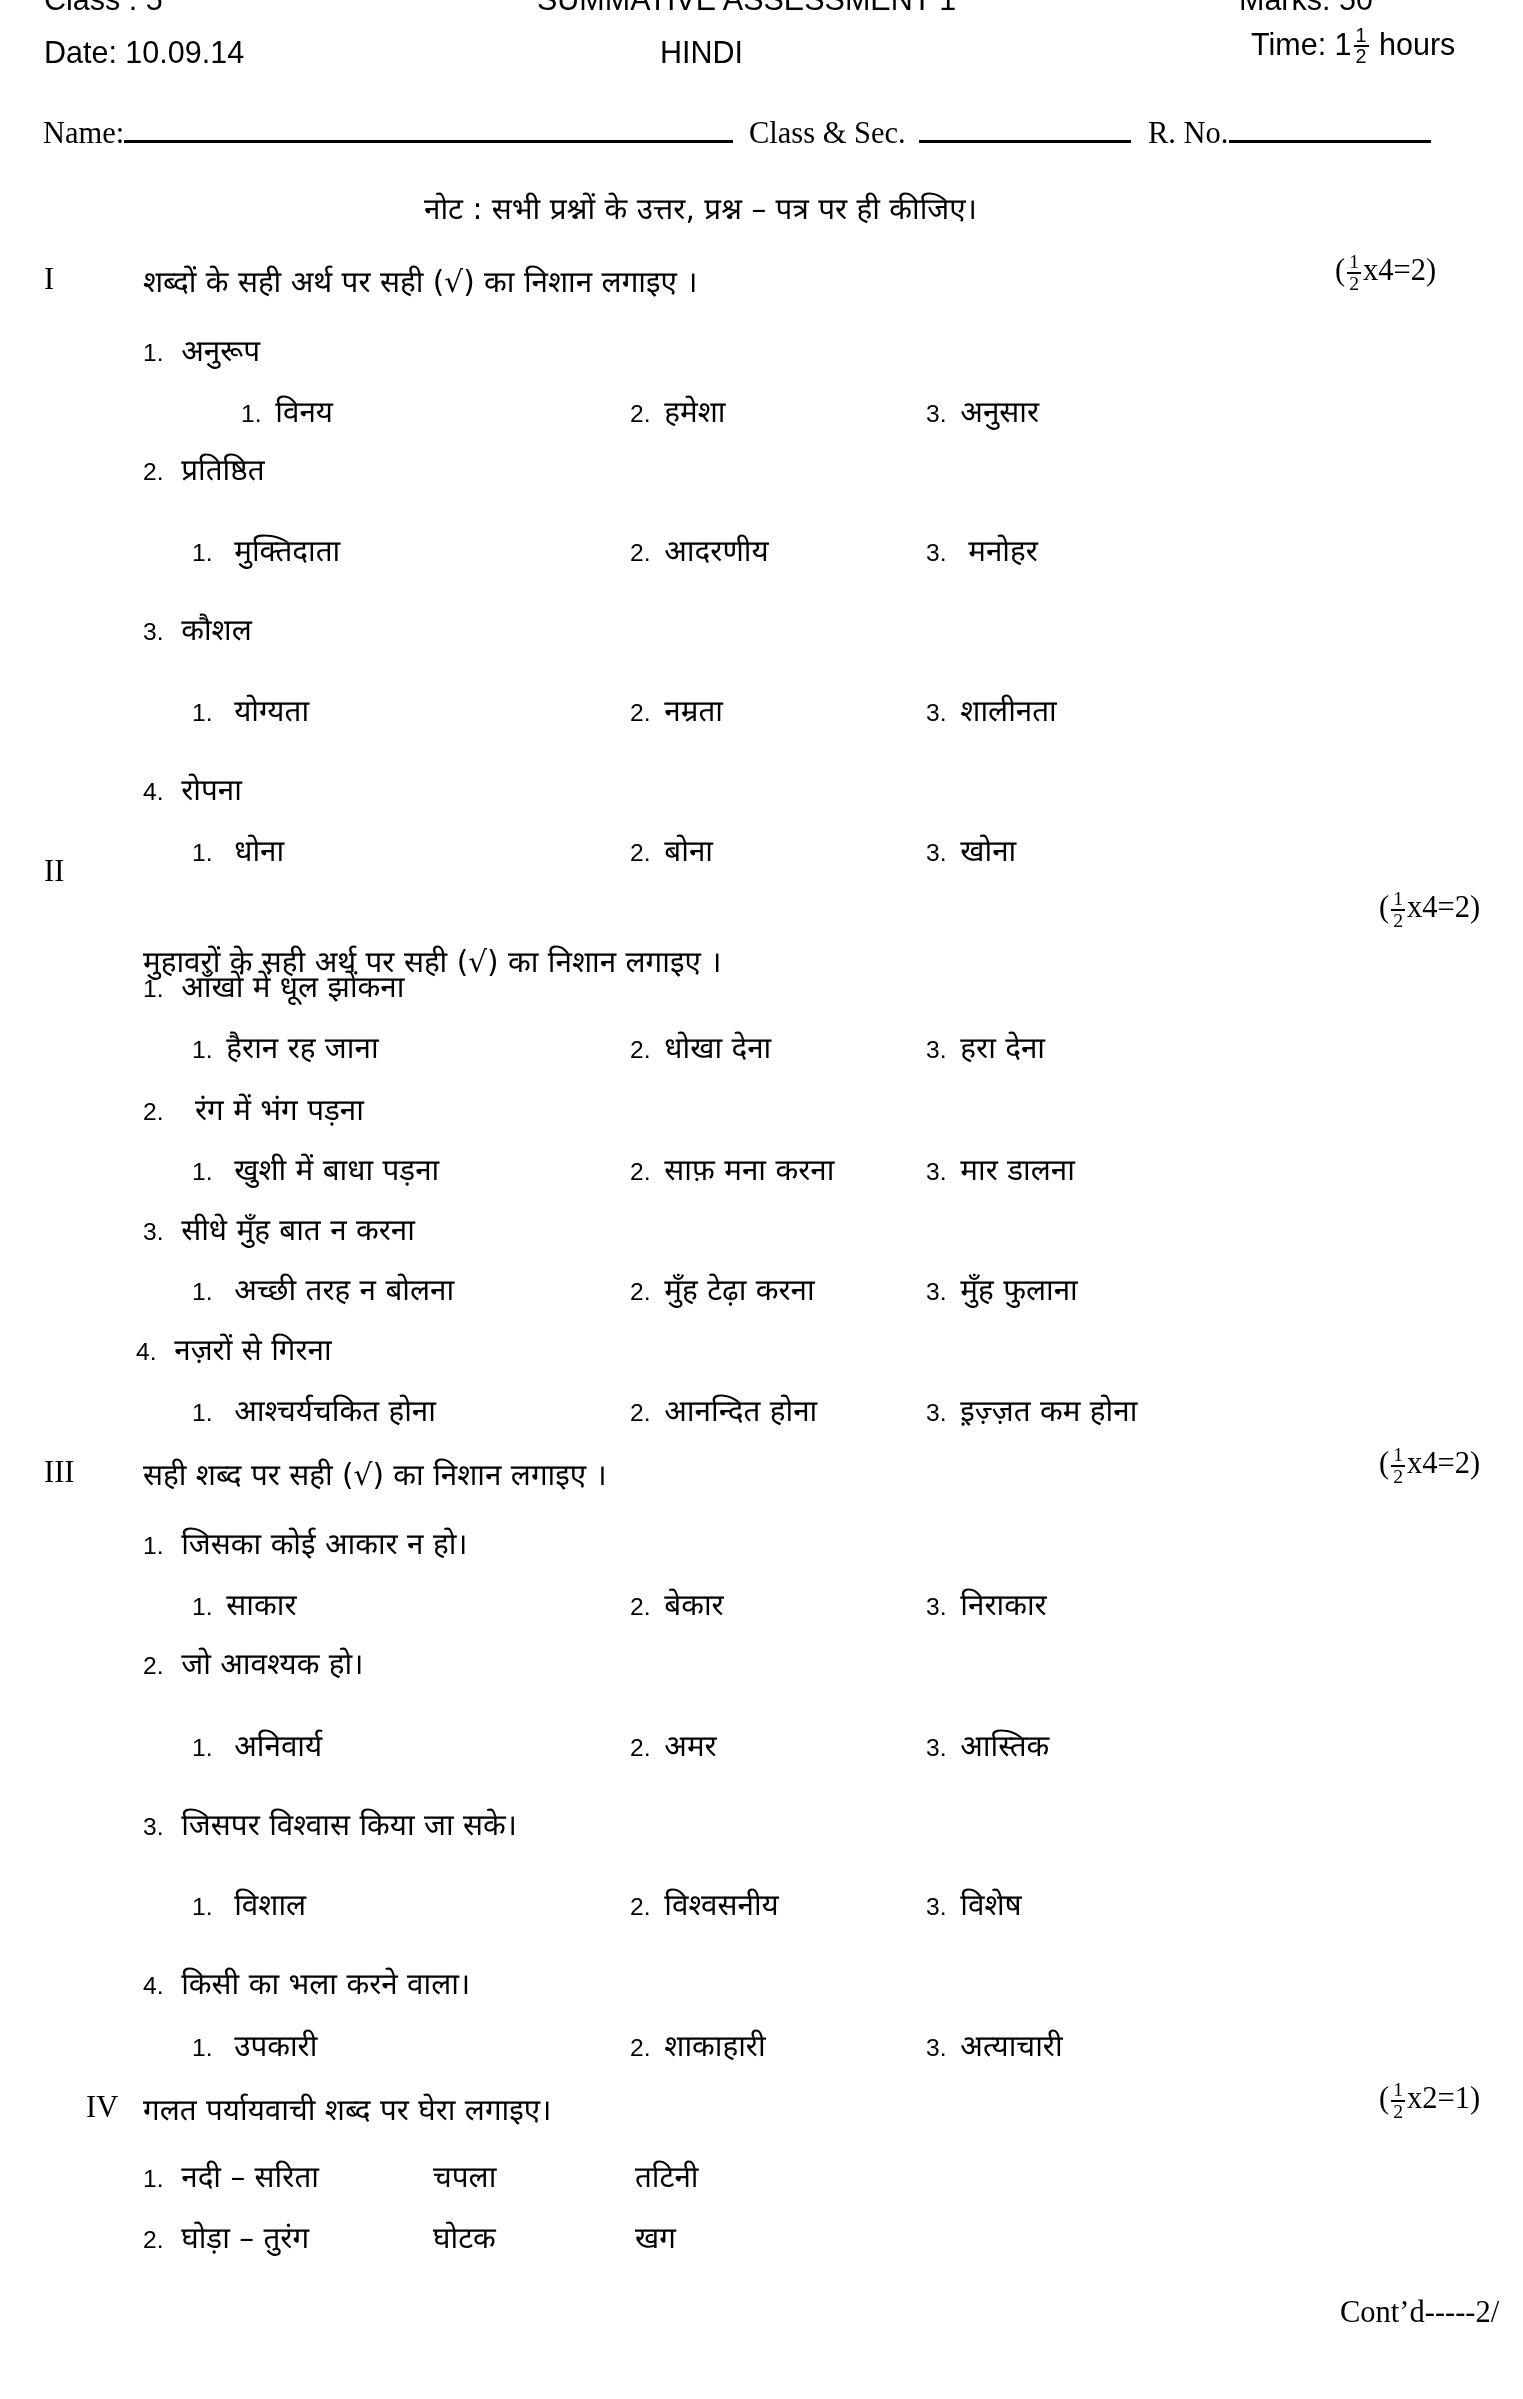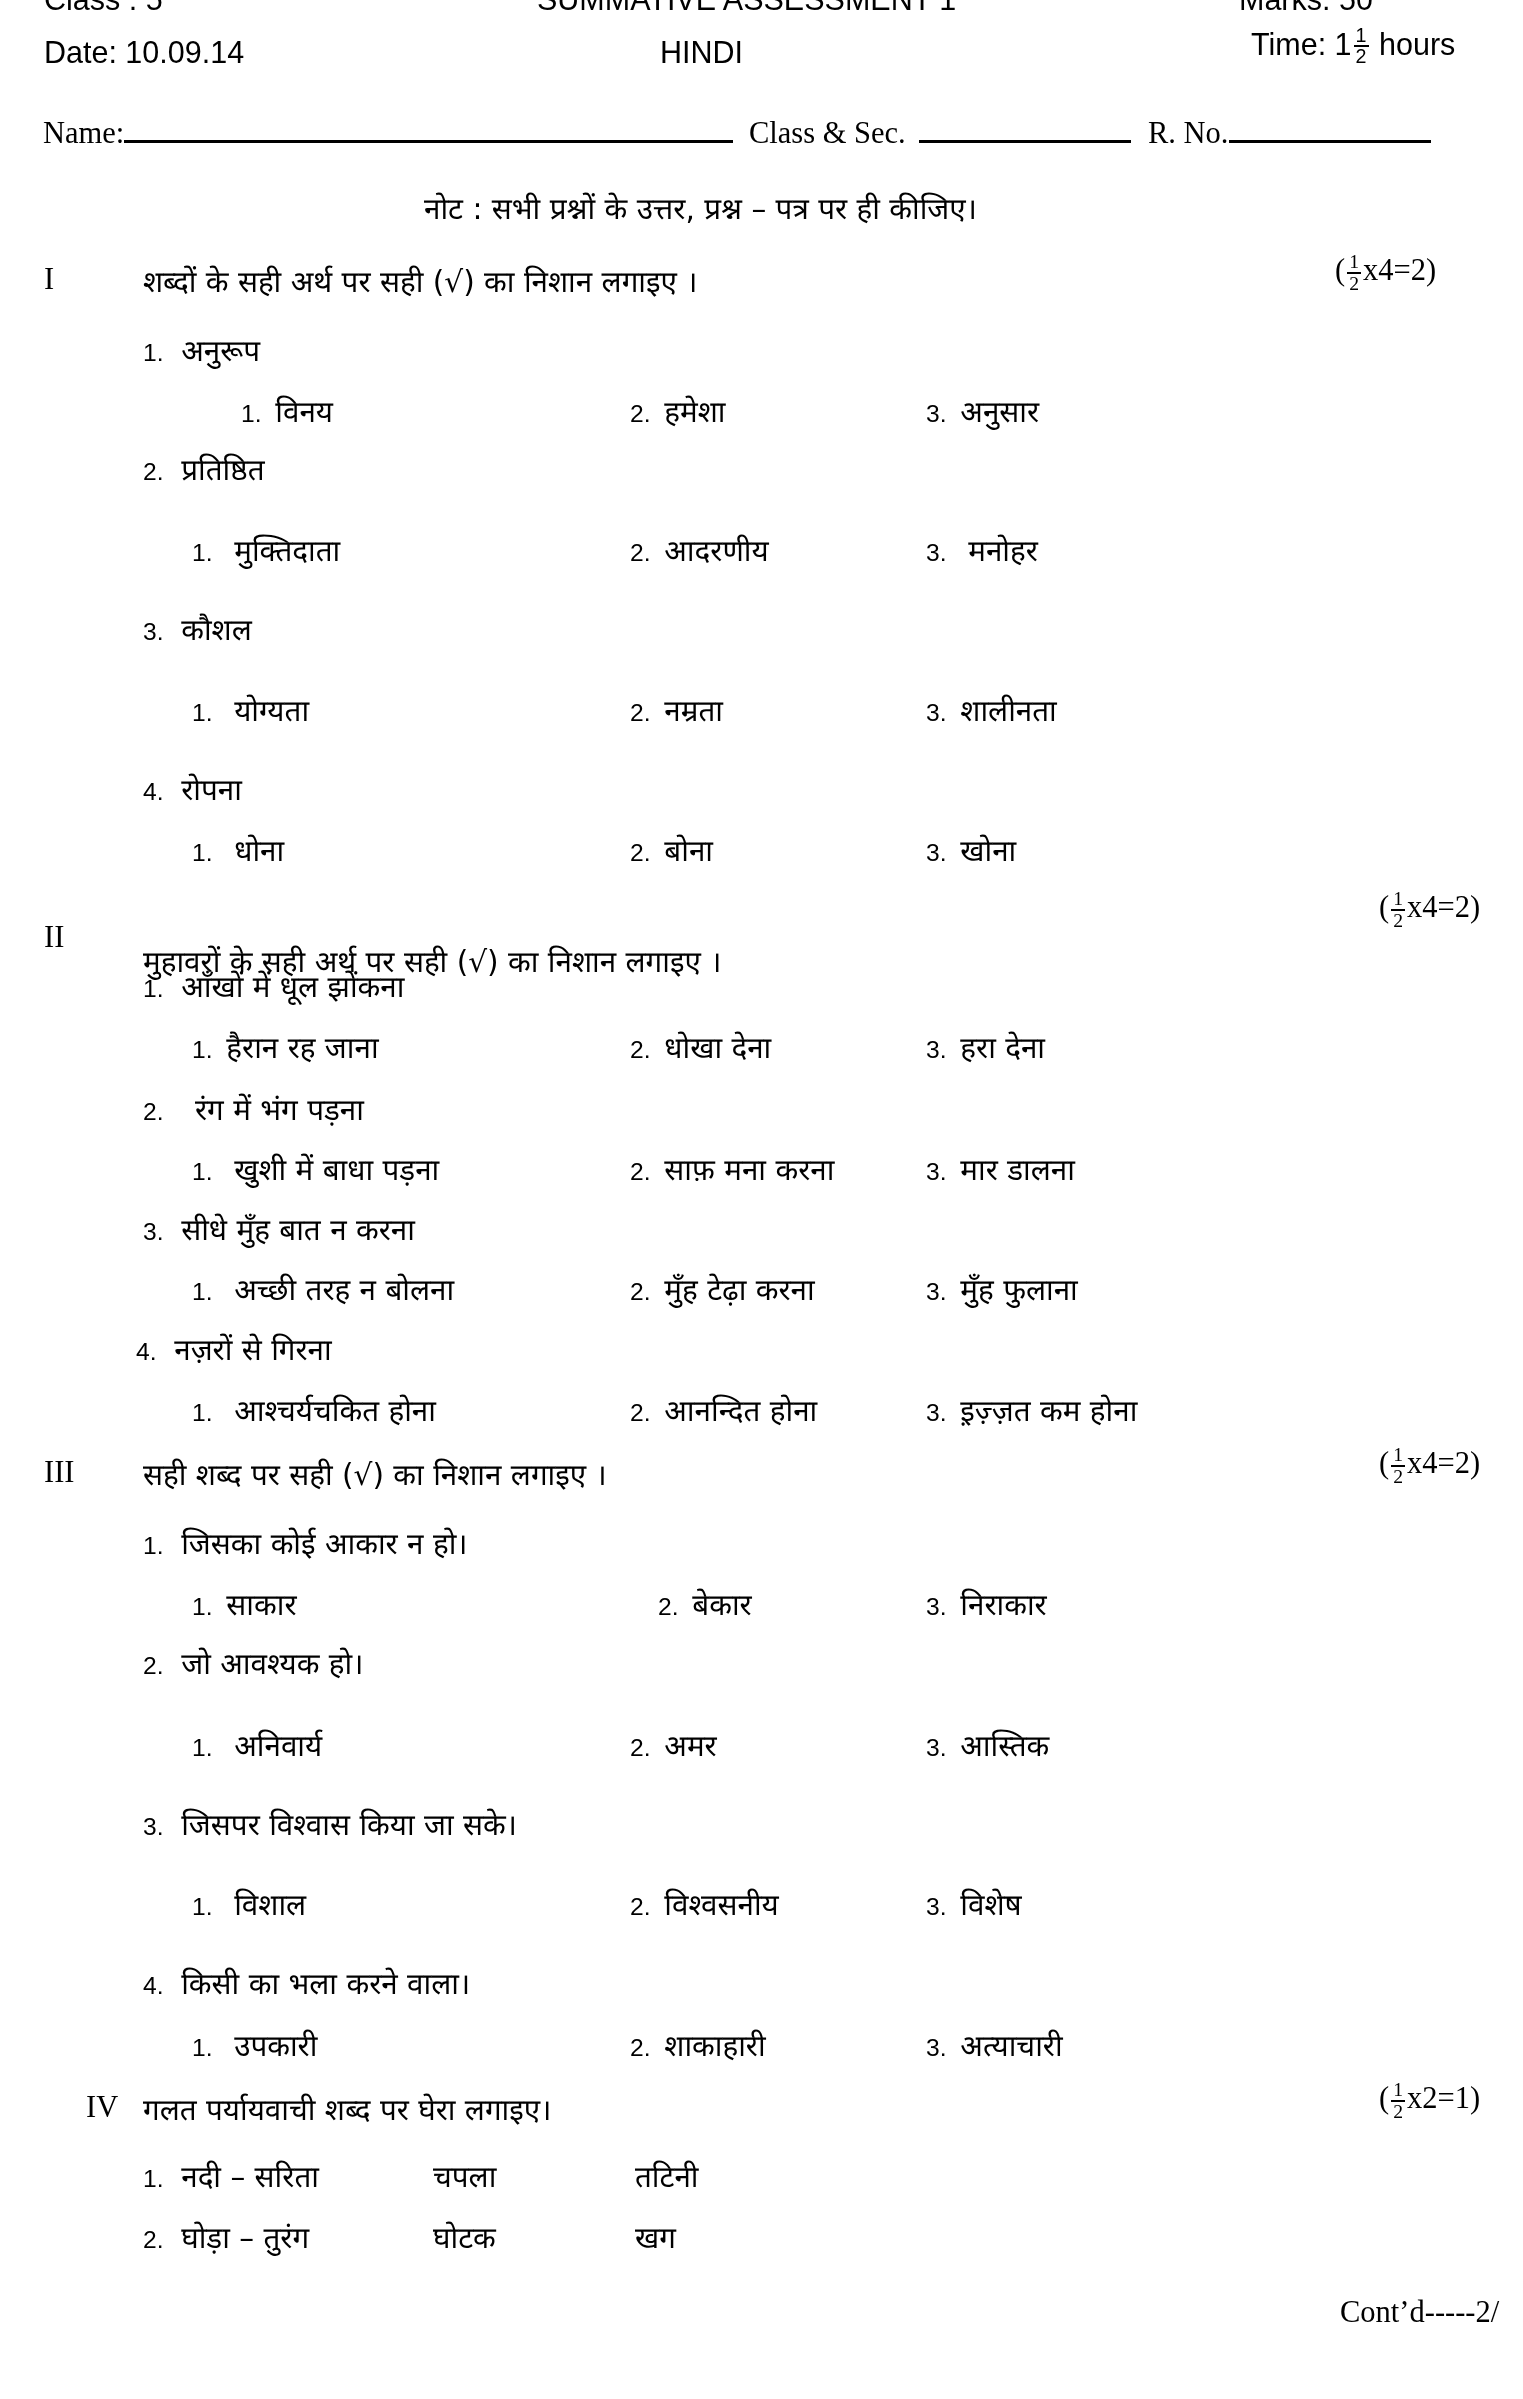--- a/index.html
+++ b/index.html
@@ -59,21 +59,21 @@
 <div class="abs hi" style="left:143px; top:608px;"><span class="num" style="margin-right:17.7px;">3.</span><span>कौशल</span></div>
 <div class="abs hi opt" style="left:192px; top:689px;"><span class="num n" style="margin-right:21.7px;">1.</span><span>योग्यता</span></div>
 <div class="abs hi opt" style="left:630px; top:689px;"><span class="num n">2.</span><span>नम्रता</span></div>
 <div class="abs hi opt" style="left:926px; top:689px;"><span class="num n">3.</span><span>शालीनता</span></div>
 
 <div class="abs hi" style="left:143px; top:768px;"><span class="num" style="margin-right:17.7px;">4.</span><span>रोपना</span></div>
 <div class="abs hi opt" style="left:192px; top:829px;"><span class="num n" style="margin-right:21.7px;">1.</span><span>धोना</span></div>
 <div class="abs hi opt" style="left:630px; top:829px;"><span class="num n">2.</span><span>बोना</span></div>
 <div class="abs hi opt" style="left:926px; top:829px;"><span class="num n">3.</span><span>खोना</span></div>
 
-<div class="abs serif" style="left:44px; top:920px;">II</div>
+<div class="abs serif" style="left:44px; top:854px;">II</div>
 <div class="abs hi" style="left:143px; top:896px;margin-top:44px;">मुहावरों के सही अर्थ पर सही (√) का निशान लगाइए ।</div>
 <div class="abs serif" style="left:1379px; top:889px;"><span>(</span><span class="frac"><span class="top">1</span><span>2</span></span><span>x4=2)</span></div>
 
 <div class="abs hi" style="left:143px; top:965px;"><span class="num" style="margin-right:17.7px;">1.</span><span>आँखों में धूल झोंकना</span></div>
 <div class="abs hi opt" style="left:192px; top:1026px;"><span class="num n">1.</span><span>हैरान रह जाना</span></div>
 <div class="abs hi opt" style="left:630px; top:1026px;"><span class="num n">2.</span><span>धोखा देना</span></div>
 <div class="abs hi opt" style="left:926px; top:1026px;"><span class="num n">3.</span><span>हरा देना</span></div>
 
 <div class="abs hi" style="left:143px; top:1088px;"><span class="num" style="margin-right:31.5px;">2.</span><span>रंग में भंग पड़ना</span></div>
 <div class="abs hi opt" style="left:192px; top:1148px;"><span class="num n" style="margin-right:21.7px;">1.</span><span>खुशी में बाधा पड़ना</span></div>
@@ -89,21 +89,21 @@
 <div class="abs hi opt" style="left:192px; top:1389px;"><span class="num n" style="margin-right:21.7px;">1.</span><span>आश्चर्यचकित होना</span></div>
 <div class="abs hi opt" style="left:630px; top:1389px;"><span class="num n">2.</span><span>आनन्दित होना</span></div>
 <div class="abs hi opt" style="left:926px; top:1389px;"><span class="num n">3.</span><span>इ़ज़्ज़त कम होना</span></div>
 
 <div class="abs serif" style="left:44px; top:1455px;">III</div>
 <div class="abs hi" style="left:143px; top:1453px;">सही शब्द पर सही (√) का निशान लगाइए ।</div>
 <div class="abs serif" style="left:1379px; top:1445px;"><span>(</span><span class="frac"><span class="top">1</span><span>2</span></span><span>x4=2)</span></div>
 
 <div class="abs hi" style="left:143px; top:1522px;"><span class="num" style="margin-right:17.7px;">1.</span><span>जिसका कोई आकार न हो।</span></div>
 <div class="abs hi opt" style="left:192px; top:1583px;"><span class="num n">1.</span><span>साकार</span></div>
-<div class="abs hi opt" style="left:630px; top:1583px;margin-left:28px;"><span class="num n">2.</span><span>बेकार</span></div>
+<div class="abs hi opt" style="left:630px; top:1583px;"><span class="num n">2.</span><span>बेकार</span></div>
 <div class="abs hi opt" style="left:926px; top:1583px;"><span class="num n">3.</span><span>निराकार</span></div>
 
 <div class="abs hi" style="left:143px; top:1642px;"><span class="num" style="margin-right:17.7px;">2.</span><span>जो आवश्यक हो।</span></div>
 <div class="abs hi opt" style="left:192px; top:1724px;"><span class="num n" style="margin-right:21.7px;">1.</span><span>अनिवार्य</span></div>
 <div class="abs hi opt" style="left:630px; top:1724px;"><span class="num n">2.</span><span>अमर</span></div>
 <div class="abs hi opt" style="left:926px; top:1724px;"><span class="num n">3.</span><span>आस्तिक</span></div>
 
 <div class="abs hi" style="left:143px; top:1803px;"><span class="num" style="margin-right:17.7px;">3.</span><span>जिसपर विश्वास किया जा सके।</span></div>
 <div class="abs hi opt" style="left:192px; top:1883px;"><span class="num n" style="margin-right:21.7px;">1.</span><span>विशाल</span></div>
 <div class="abs hi opt" style="left:630px; top:1883px;"><span class="num n">2.</span><span>विश्वसनीय</span></div>

